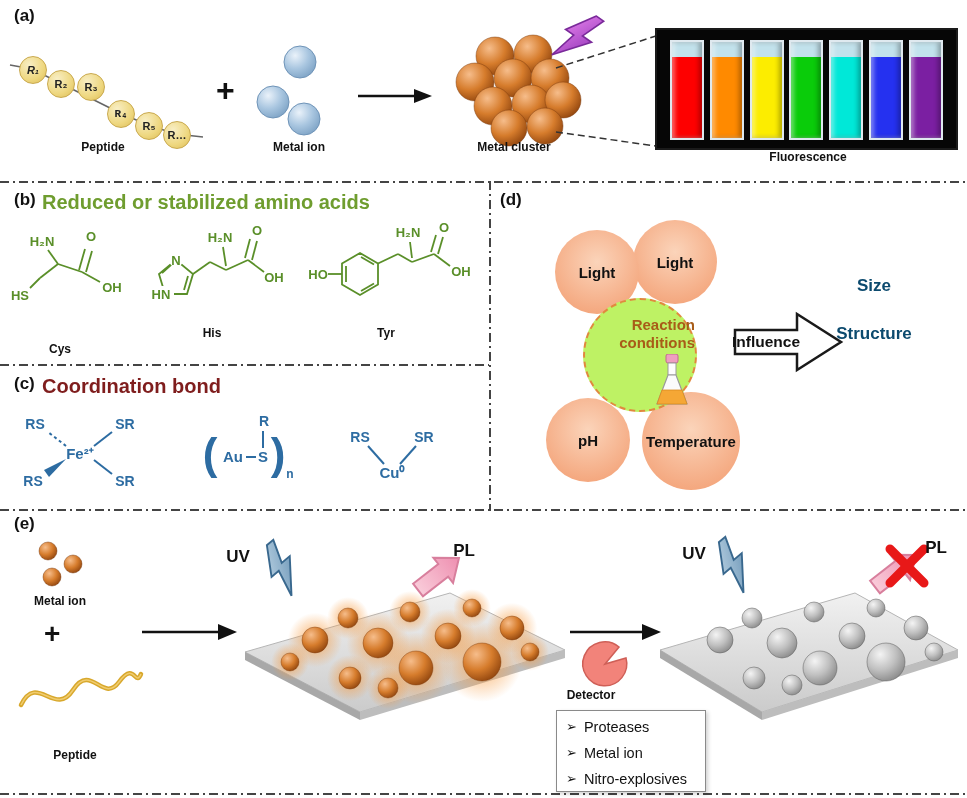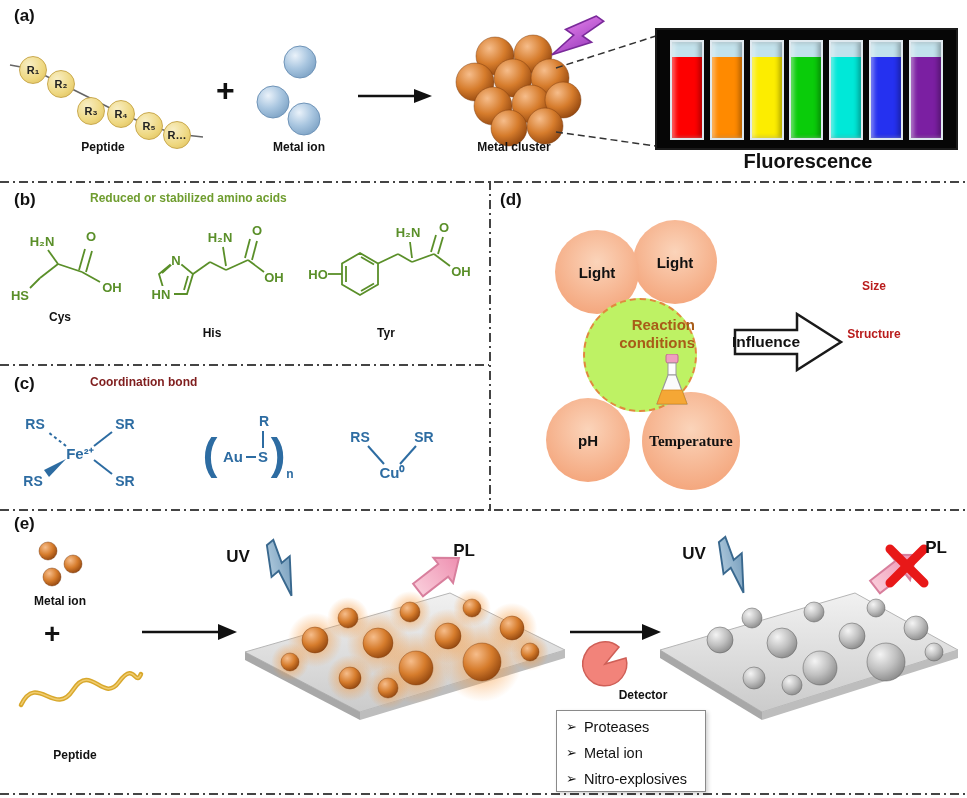--- a/index.html
+++ b/index.html
@@ -3,21 +3,21 @@
 <meta charset="utf-8">
 <style>
   html,body{margin:0;padding:0;background:#fff;}
   .figure{position:relative;width:967px;height:798px;background:#fff;overflow:hidden;
           font-family:"Liberation Sans",sans-serif;color:#111;}
   .abs{position:absolute;}
   svg.abs{overflow:visible;}
   .plabel{position:absolute;font-weight:bold;font-size:17px;color:#111;}
   .caption{position:absolute;font-weight:bold;font-size:12px;text-align:center;color:#111;}
   .bigplus{position:absolute;font-weight:bold;font-size:32px;color:#111;line-height:1;}
-  .sec-title{position:absolute;font-weight:bold;font-size:12px;margin-left:48px;}
+  .sec-title{position:absolute;font-weight:bold;font-size:20px;}
   .hdiv{position:absolute;height:2px;
     background:repeating-linear-gradient(90deg,#444 0 9px,transparent 9px 13px,#444 13px 15px,transparent 15px 19px);}
   .vdiv{position:absolute;width:2px;
     background:repeating-linear-gradient(180deg,#444 0 9px,transparent 9px 13px,#444 13px 15px,transparent 15px 19px);}
   
   .residue{position:absolute;width:26px;height:26px;border-radius:50%;
     background:radial-gradient(circle at 35% 30%, #f8eec4, #eed77f 60%, #dcbc55);
     border:1px solid #c9a94e;display:flex;align-items:center;justify-content:center;
     font-size:11px;font-weight:bold;color:#222;}
   .rack{position:absolute;left:655px;top:28px;width:303px;height:122px;background:#060606;
@@ -37,21 +37,21 @@
   .gline{stroke:#5a8f29;stroke-width:1.8;fill:none;}
   .bline{stroke:#2d6ca2;stroke-width:2;fill:none;}
   
   .petal{position:absolute;border-radius:50%;display:flex;align-items:center;justify-content:center;
     background:radial-gradient(circle at 50% 38%, #fbd4ba 0%, #f4a77e 78%, #f0a078 100%);
     font-weight:bold;font-size:15px;color:#111;text-align:center;}
   .center-circle{position:absolute;left:83px;top:88px;width:114px;height:114px;border-radius:50%;
     background:#bef264;border:2px dashed #e0893e;box-sizing:border-box;text-align:right;}
   .center-line{font-weight:bold;font-size:15px;color:#a85c18;line-height:18px;}
   .outcome{height:48px;display:flex;align-items:center;justify-content:center;text-align:center;
-    font-weight:bold;font-size:12px;color:#b91c1c;line-height:20px;}
+    font-weight:bold;font-size:17px;color:#0c4a6e;line-height:20px;}
   
   .det-box{position:absolute;left:556px;top:710px;width:150px;height:82px;background:#fff;
     border:1.5px solid #8a8a8a;box-shadow:2px 2px 4px rgba(0,0,0,.18);box-sizing:border-box;
     padding-top:3px;}
   .det-row{display:flex;align-items:center;gap:7px;padding:1px 9px;font-size:14.5px;color:#111;
     line-height:24px;}
   .det-bullet{font-size:13px;color:#111;}
 </style>
 </head>
 <body>
@@ -104,24 +104,24 @@
   <div class="hdiv" style="top:509px;left:0;width:967px"></div>
   <div class="hdiv" style="top:793px;left:0;width:967px"></div>
   <div class="vdiv" style="left:489px;top:181px;height:330px"></div>
 
   <div class="plabel" style="left:14px;top:6px">(a)</div>
 
   <svg class="abs" style="left:10px;top:55px" width="205" height="95">
     <polyline points="0,10 22,14 50,28 80,43 110,58 138,70 166,79 193,82" stroke="#666" stroke-width="1.6" fill="none"></polyline>
   </svg>
   <div class="abs" style="left:10px;top:55px;width:205px;height:95px">
-      <div class="residue" style="left: 9px; top: 1px;">R₁</div>
+      <div class="residue" style="left: 9px; top: 1px; font-style: italic;">R₁</div>
       <div class="residue" style="left: 37px; top: 15px;">R₂</div>
-      <div class="residue" style="left: 67px; top: 42px;">R₃</div>
-      <div class="residue" style="left: 97px; top: 45px;">R₄</div>
+      <div class="residue" style="left: 67px; top: 18px;">R₃</div>
+      <div class="residue" style="left: 97px; top: 45px; font-family: Liberation Mono, monospace;">R₄</div>
       <div class="residue" style="left: 125px; top: 57px;">R₅</div>
       <div class="residue" style="left: 153px; top: 66px;">R…</div>
     </div>
   <div class="caption" style="left:43px;top:140px;width:120px">Peptide</div>
 
   <div class="bigplus" style="left:216px;top:74px">+</div>
 
   <svg class="abs" style="left:255px;top:45px" width="95" height="95">
     <g id="metal-ions-a">
         <circle cx="45" cy="17" r="16" fill="url(#gBlue)" stroke="#6f94b8"></circle>
@@ -163,21 +163,21 @@
 
   <div class="rack" id="rack">
       <div class="cuvette" style="--liq: #fe0000;"></div>
       <div class="cuvette" style="--liq: #ff8a00;"></div>
       <div class="cuvette" style="--liq: #fced00;"></div>
       <div class="cuvette" style="--liq: #0acc0a;"></div>
       <div class="cuvette" style="--liq: #00e8d8;"></div>
       <div class="cuvette" style="--liq: #2531f0;"></div>
       <div class="cuvette" style="--liq: #7b1fa2;"></div>
     </div>
-  <div class="caption" style="left:658px;top:150px;width:300px;font-size:20px">Fluorescence</div>
+  <div class="caption" style="left:658px;top:150px;width:300px;font-size:12px">Fluorescence</div>
 
   <div class="plabel" style="left:14px;top:190px">(b)</div>
   <div class="sec-title" style="left:42px;top:191px;color:#6f9d2f">Reduced or stabilized amino acids</div>
 
   <svg class="abs" style="left:8px;top:222px" width="474" height="112">
 
     <g>
       <text x="34" y="24" text-anchor="middle" class="gtxt">H₂N</text>
       <line x1="40" y1="28" x2="50" y2="42" class="gline"></line>
       <line x1="50" y1="42" x2="32" y2="56" class="gline"></line>
@@ -223,21 +223,21 @@
       <text x="400" y="15" text-anchor="middle" class="gtxt">H₂N</text>
       <line x1="402" y1="20" x2="404" y2="36" class="gline"></line>
       <line x1="404" y1="40" x2="426" y2="32" class="gline"></line>
       <line x1="423" y1="30" x2="428" y2="13" class="gline"></line>
       <line x1="430" y1="32" x2="435" y2="15" class="gline"></line>
       <text x="436" y="10" text-anchor="middle" class="gtxt">O</text>
       <line x1="426" y1="32" x2="442" y2="44" class="gline"></line>
       <text x="453" y="54" text-anchor="middle" class="gtxt">OH</text>
     </g>
   </svg>
-  <div class="caption" style="left:20px;top:310px;width:80px">Cys</div>
+  <div class="caption" style="left:20px;top:342px;width:80px">Cys</div>
   <div class="caption" style="left:172px;top:326px;width:80px">His</div>
   <div class="caption" style="left:346px;top:326px;width:80px">Tyr</div>
 
   <div class="plabel" style="left:14px;top:374px">(c)</div>
   <div class="sec-title" style="left:42px;top:375px;color:#7f1d1d">Coordination bond</div>
 
   <svg class="abs" style="left:8px;top:402px" width="474" height="100">
 
     <g>
       <text x="72" y="57" text-anchor="middle" class="btxt-lg">Fe²⁺</text>
@@ -267,21 +267,21 @@
       <text x="416" y="40" text-anchor="middle" class="btxt">SR</text>
       <line x1="360" y1="44" x2="376" y2="62" class="bline"></line>
       <line x1="408" y1="44" x2="392" y2="62" class="bline"></line>
       <text x="384" y="76" text-anchor="middle" class="btxt-lg">Cu⁰</text>
     </g>
   </svg>
 
   <div class="plabel" style="left:500px;top:190px">(d)</div>
 
   <div class="abs" style="left:500px;top:210px;width:300px;height:295px" id="flower">
-      <div class="petal" style="left: 142px; top: 182px; width: 98px; height: 98px; font-family: Liberation Serif, serif;">Temperature</div>
+      <div class="petal" style="left: 142px; top: 182px; width: 98px; height: 98px;">Temperature</div>
       <div class="petal" style="left: 46px; top: 188px; width: 84px; height: 84px;">pH</div>
       <div class="petal" style="left: 133px; top: 10px; width: 84px; height: 84px;">Light</div>
       <div class="petal" style="left: 55px; top: 20px; width: 84px; height: 84px;">Light</div>
     <div class="center-circle">
       <div class="center-line" style="margin-top:16px">Reaction</div>
       <div class="center-line">conditions</div>
       <svg width="46" height="60" style="margin-top:2px">
         <rect x="17" y="0" width="12" height="9" rx="2" fill="#ef9ec0" stroke="#c06a8e" stroke-width="1"></rect>
         <path d="M19,9 h8 v12 h-8 z" fill="#fdfdfd" stroke="#999" stroke-width="1"></path>
         <polygon points="19,21 27,21 38,50 8,50" fill="#fbfbfb" stroke="#999" stroke-width="1.2"></polygon>
@@ -364,21 +364,21 @@
   </svg>
 
   <svg class="abs" style="left:568px;top:616px" width="96" height="28">
     <line x1="2" y1="16" x2="74" y2="16" stroke="#111" stroke-width="2.5"></line>
     <polygon points="74,8 93,16 74,24" fill="#111"></polygon>
   </svg>
 
   <svg class="abs" style="left:580px;top:640px" width="52" height="48">
     <path d="M25,24 L39,7 A22,22 0 1 0 46,18 Z" fill="#f2837a" stroke="#cf5f57" stroke-width="1.5"></path>
   </svg>
-  <div class="caption" style="left:588px;top:688px;width:110px">Detector</div>
+  <div class="caption" style="left:536px;top:688px;width:110px">Detector</div>
   <div class="det-box" id="detbox">
       <div class="det-row">
         <span class="det-bullet">➢</span>
         <span>Proteases</span>
       </div>
       <div class="det-row">
         <span class="det-bullet">➢</span>
         <span>Metal ion</span>
       </div>
       <div class="det-row">

